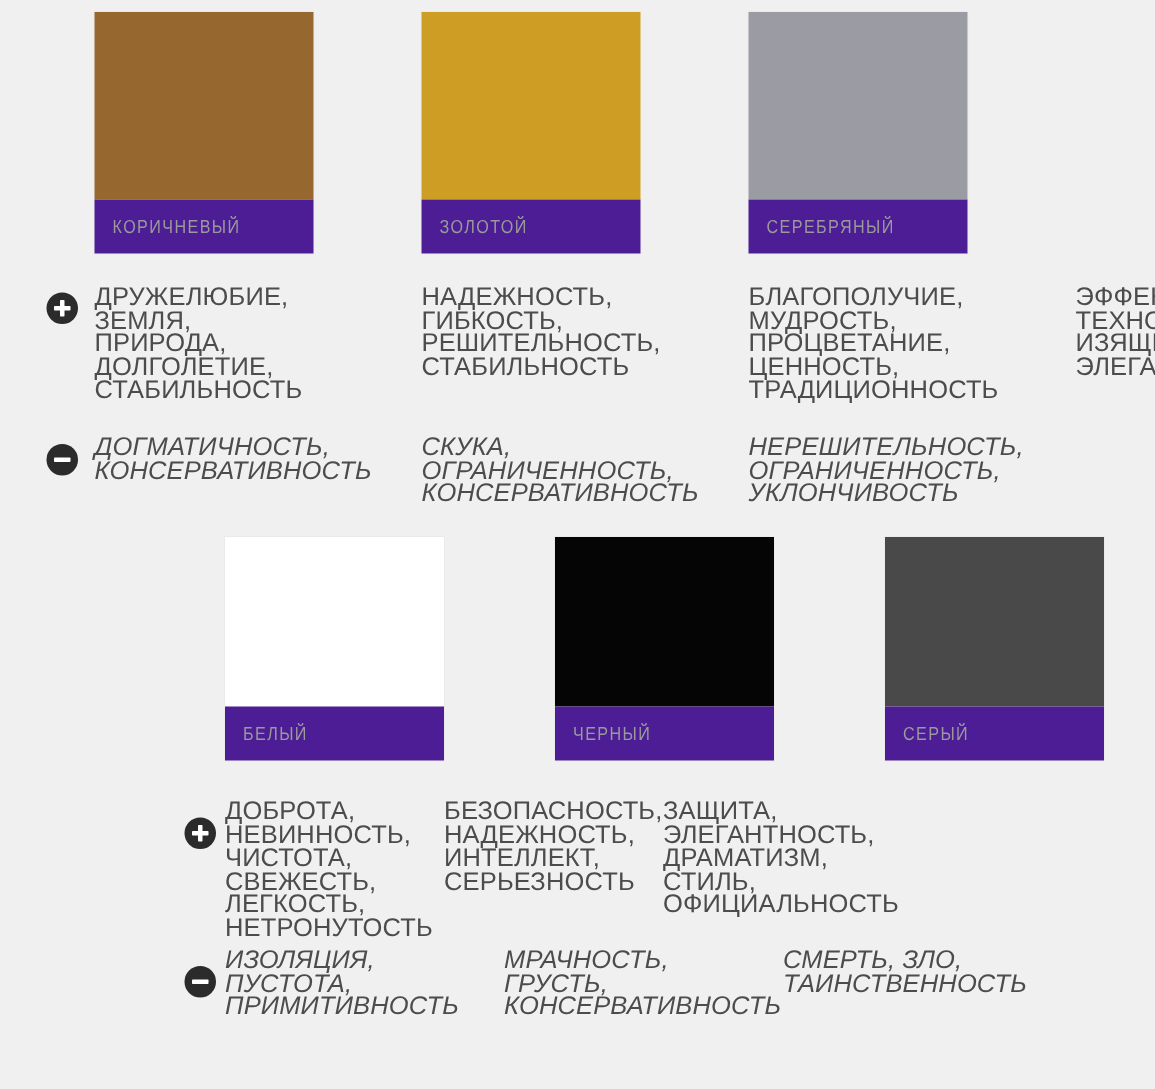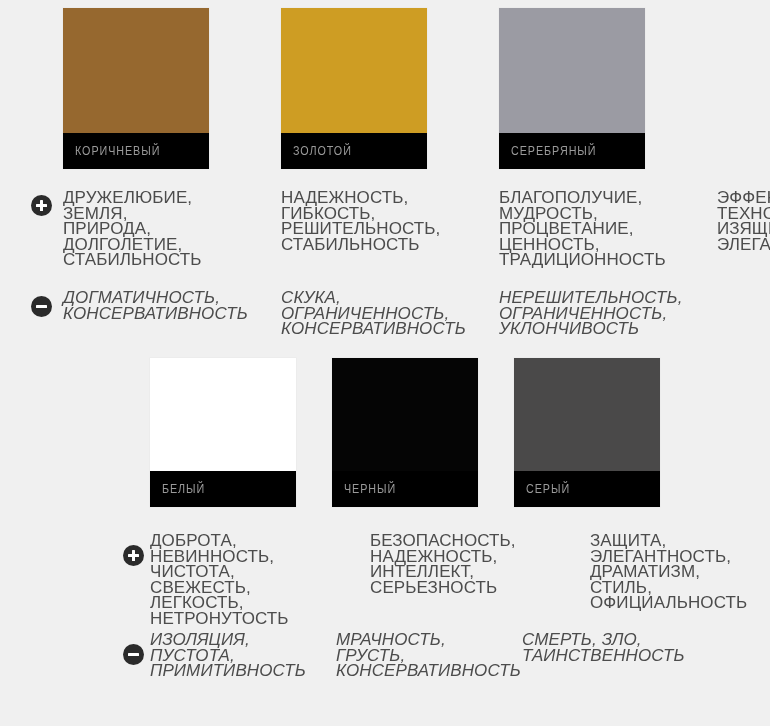--- a/index.html
+++ b/index.html
@@ -19,37 +19,37 @@
     width: 770px;
     height: 726px;
   }
 
   
   .swatch-row {
     position: absolute;
     display: flex;
   }
   #swatch-row-1 { left: 63px; top: 8px; gap: 72px; }
-  #swatch-row-2 { left: 150px; top: 358px; gap: 36px; }
+  #swatch-row-2 { left: 150px; top: 358px; gap: 74px; }
 
   .color-card {
     width: 146px;
     background: #ffffff;
     box-shadow: 0 0 0 0.5px rgba(0,0,0,0.035);
   }
   .color-card .swatch {
     width: 146px;
     height: 125px;
     display: block;
   }
   #swatch-row-2 .color-card .swatch { height: 113px; }
 
   .color-card .label-band {
     height: 36px;
-    background: #000000;
+    background: #4c1d95;
     display: flex;
     align-items: center;
     padding-left: 12px;
     box-sizing: border-box;
   }
   .color-card .label-text {
     font-family: "Liberation Sans Narrow", "Liberation Sans", sans-serif;
     font-size: 12.5px;
     letter-spacing: 1.1px;
     color: #9a9a9a;
@@ -59,21 +59,21 @@
     white-space: nowrap;
   }
 
   
   .attr-row {
     position: absolute;
     display: flex;
   }
   #attr-pos-1 { left: 63px; top: 190px; gap: 72px; }
   #attr-neg-1 { left: 63px; top: 290px; gap: 72px; }
-  #attr-pos-2 { left: 150px; top: 533px; gap: 74px; }
+  #attr-pos-2 { left: 150px; top: 533px; }
   #attr-neg-2 { left: 150px; top: 632px; gap: 40px; }
 
   .attr-col {
     width: 146px;
     font-family: "Liberation Sans Narrow", "Liberation Sans", sans-serif;
     font-size: 17px;
     line-height: 15.5px;
     color: #4c4c4c;
     text-transform: uppercase;
     letter-spacing: 0.1px;

